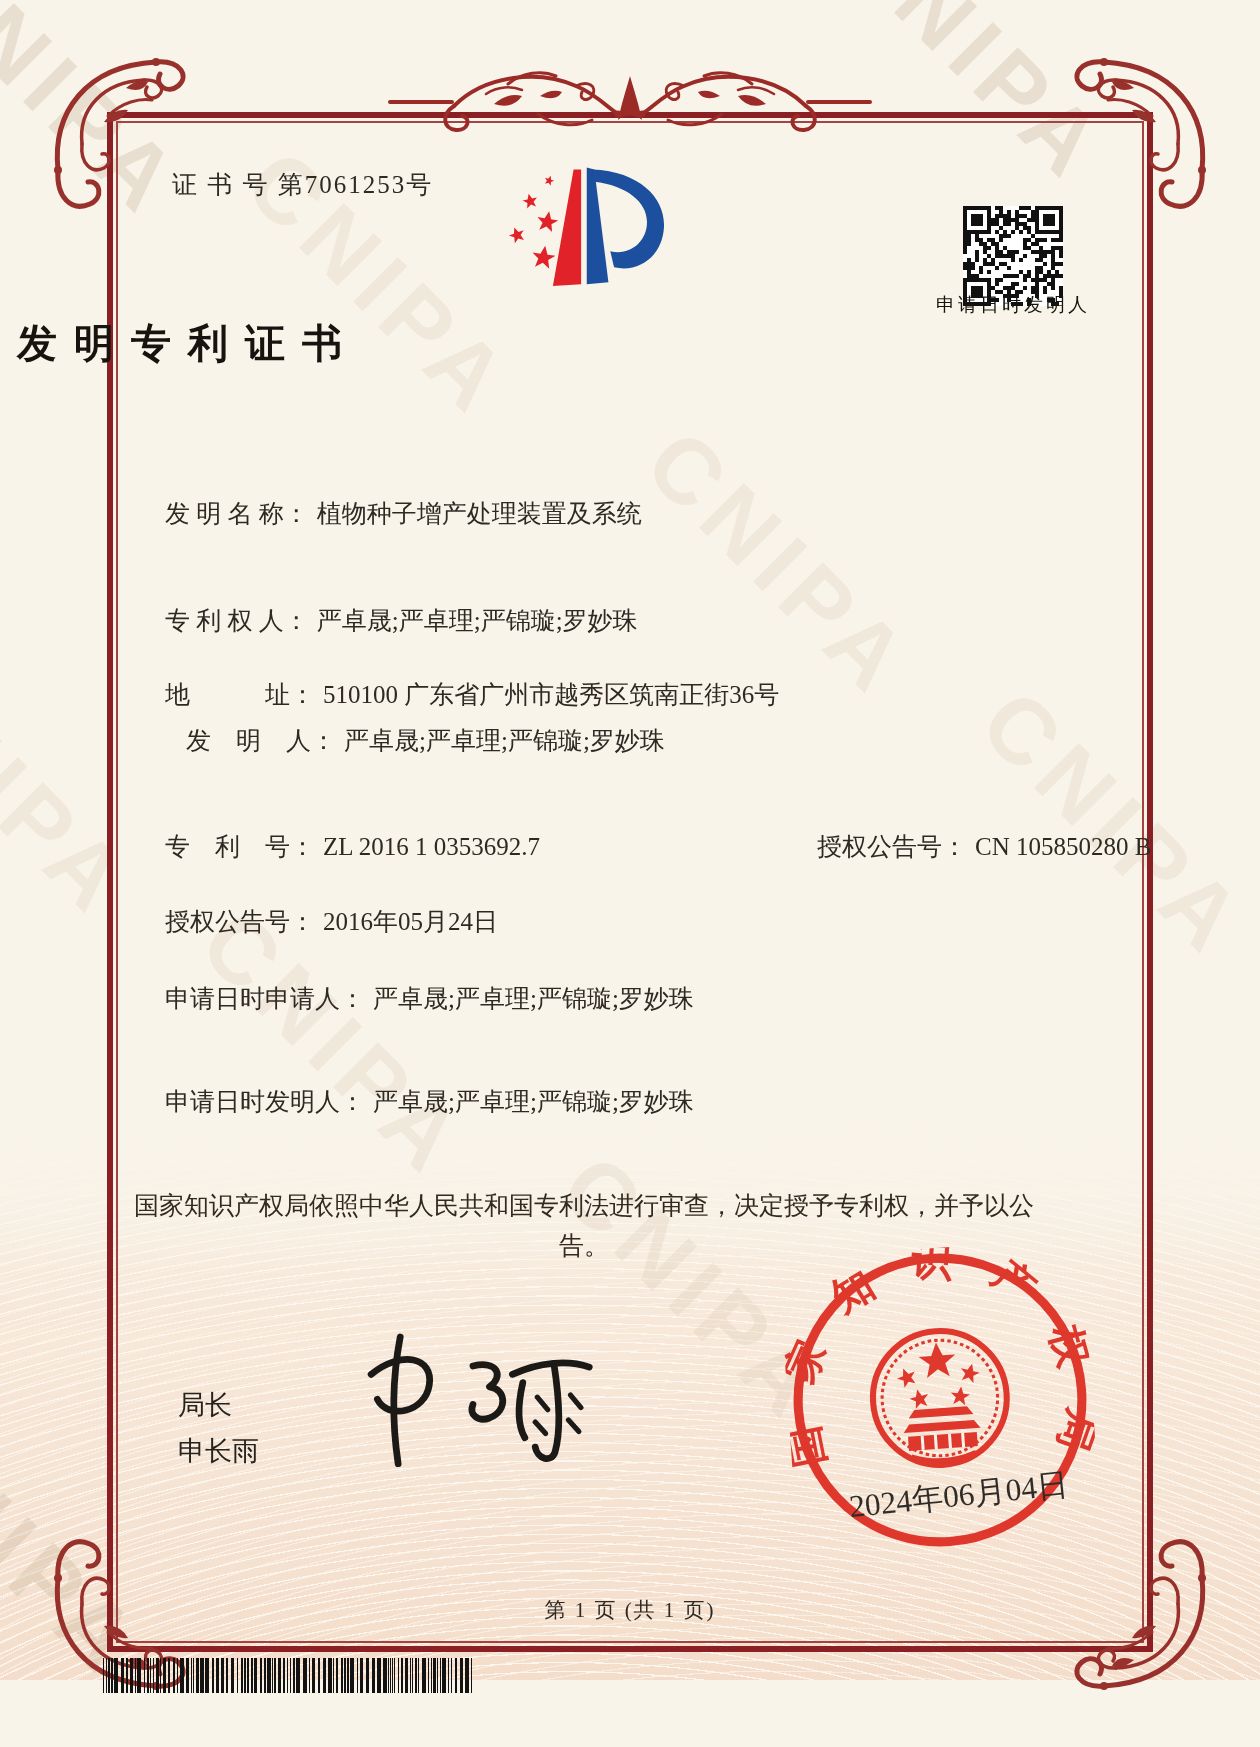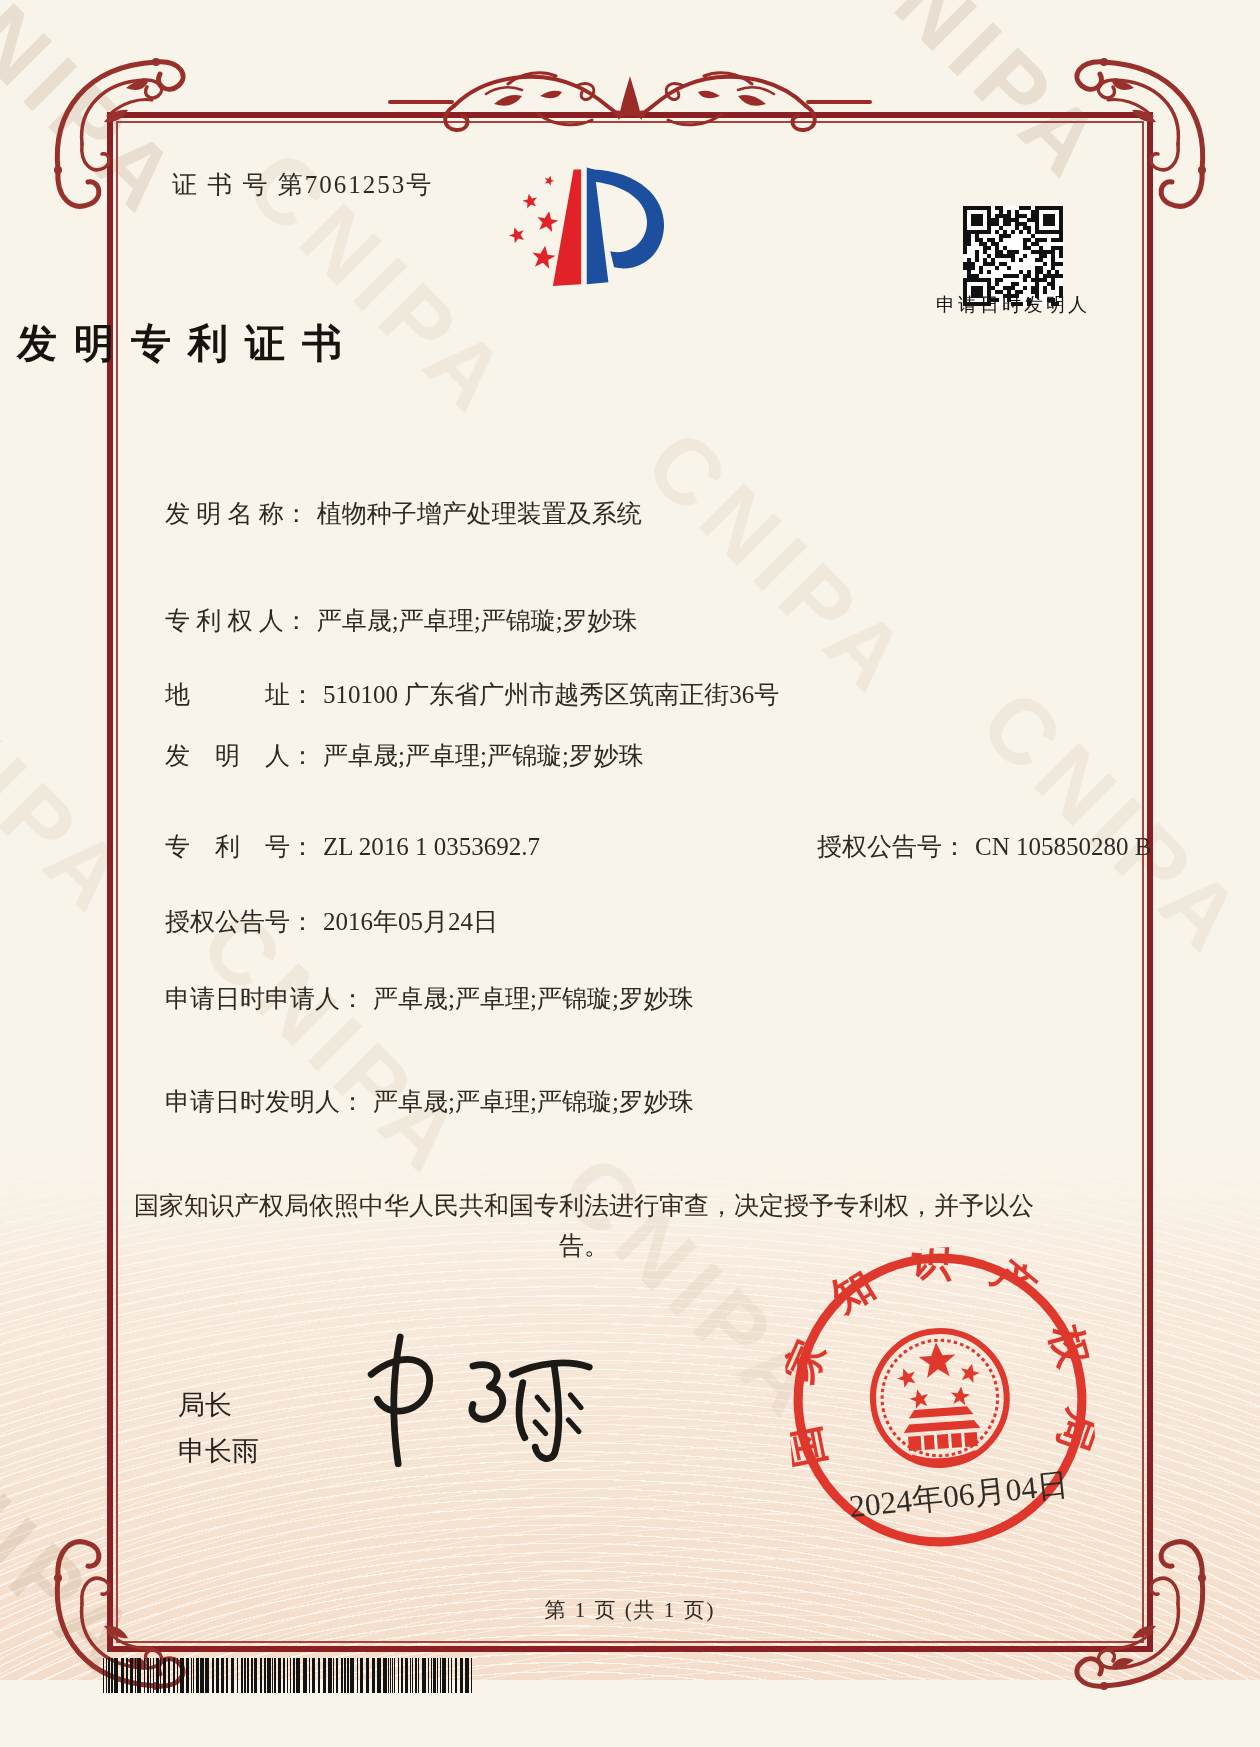--- a/index.html
+++ b/index.html
@@ -46,21 +46,21 @@
   .logo{position:absolute;left:483px;top:160px;width:200px;height:160px;z-index:4;}
   .qr-box{position:absolute;left:963px;top:206px;width:100px;height:100px;z-index:4;background:#fff;}
   .qr-label{position:absolute;left:930px;top:292px;width:166px;z-index:4;text-align:center;font-size:19px;letter-spacing:3px;color:#17140f;}
   .title{position:absolute;left:0;top:316px;width:1120px;z-index:4;
     font-size:40px;font-weight:bold;letter-spacing:17px;text-indent:17px;color:#17140f;}
   
   .row{position:absolute;left:165px;z-index:4;font-size:25px;white-space:nowrap;}
   .row .val{margin-left:8px;}
   .row .lbl2{margin-left:0;}
   .col2{position:absolute;left:652px;top:0;white-space:nowrap;}
-  .r1{top:497px;} .r2{top:604px;} .r3{top:678px;} .r4{top:739px;}
+  .r1{top:497px;} .r2{top:604px;} .r3{top:678px;} .r4{top:724px;margin-left:21px;}
   .r5{top:830px;width:990px;} .r6{top:905px;width:990px;} .r7{top:982px;} .r8{top:1057px;margin-top:28px;}
   
   .legal{position:absolute;left:118px;top:1186px;width:932px;z-index:4;
     font-size:25px;line-height:40px;text-align:center;color:#33291f;}
   
   .sig-titles{position:absolute;left:178px;top:1382px;z-index:4;font-size:27px;line-height:46px;
     font-family:"Liberation Sans","DejaVu Sans",sans-serif;color:#26221d;}
   .sig-svg{position:absolute;left:340px;top:1312px;width:270px;height:160px;z-index:4;}
   
   .seal{position:absolute;left:788px;top:1248px;width:304px;height:304px;z-index:5;transform:rotate(-4deg);}

